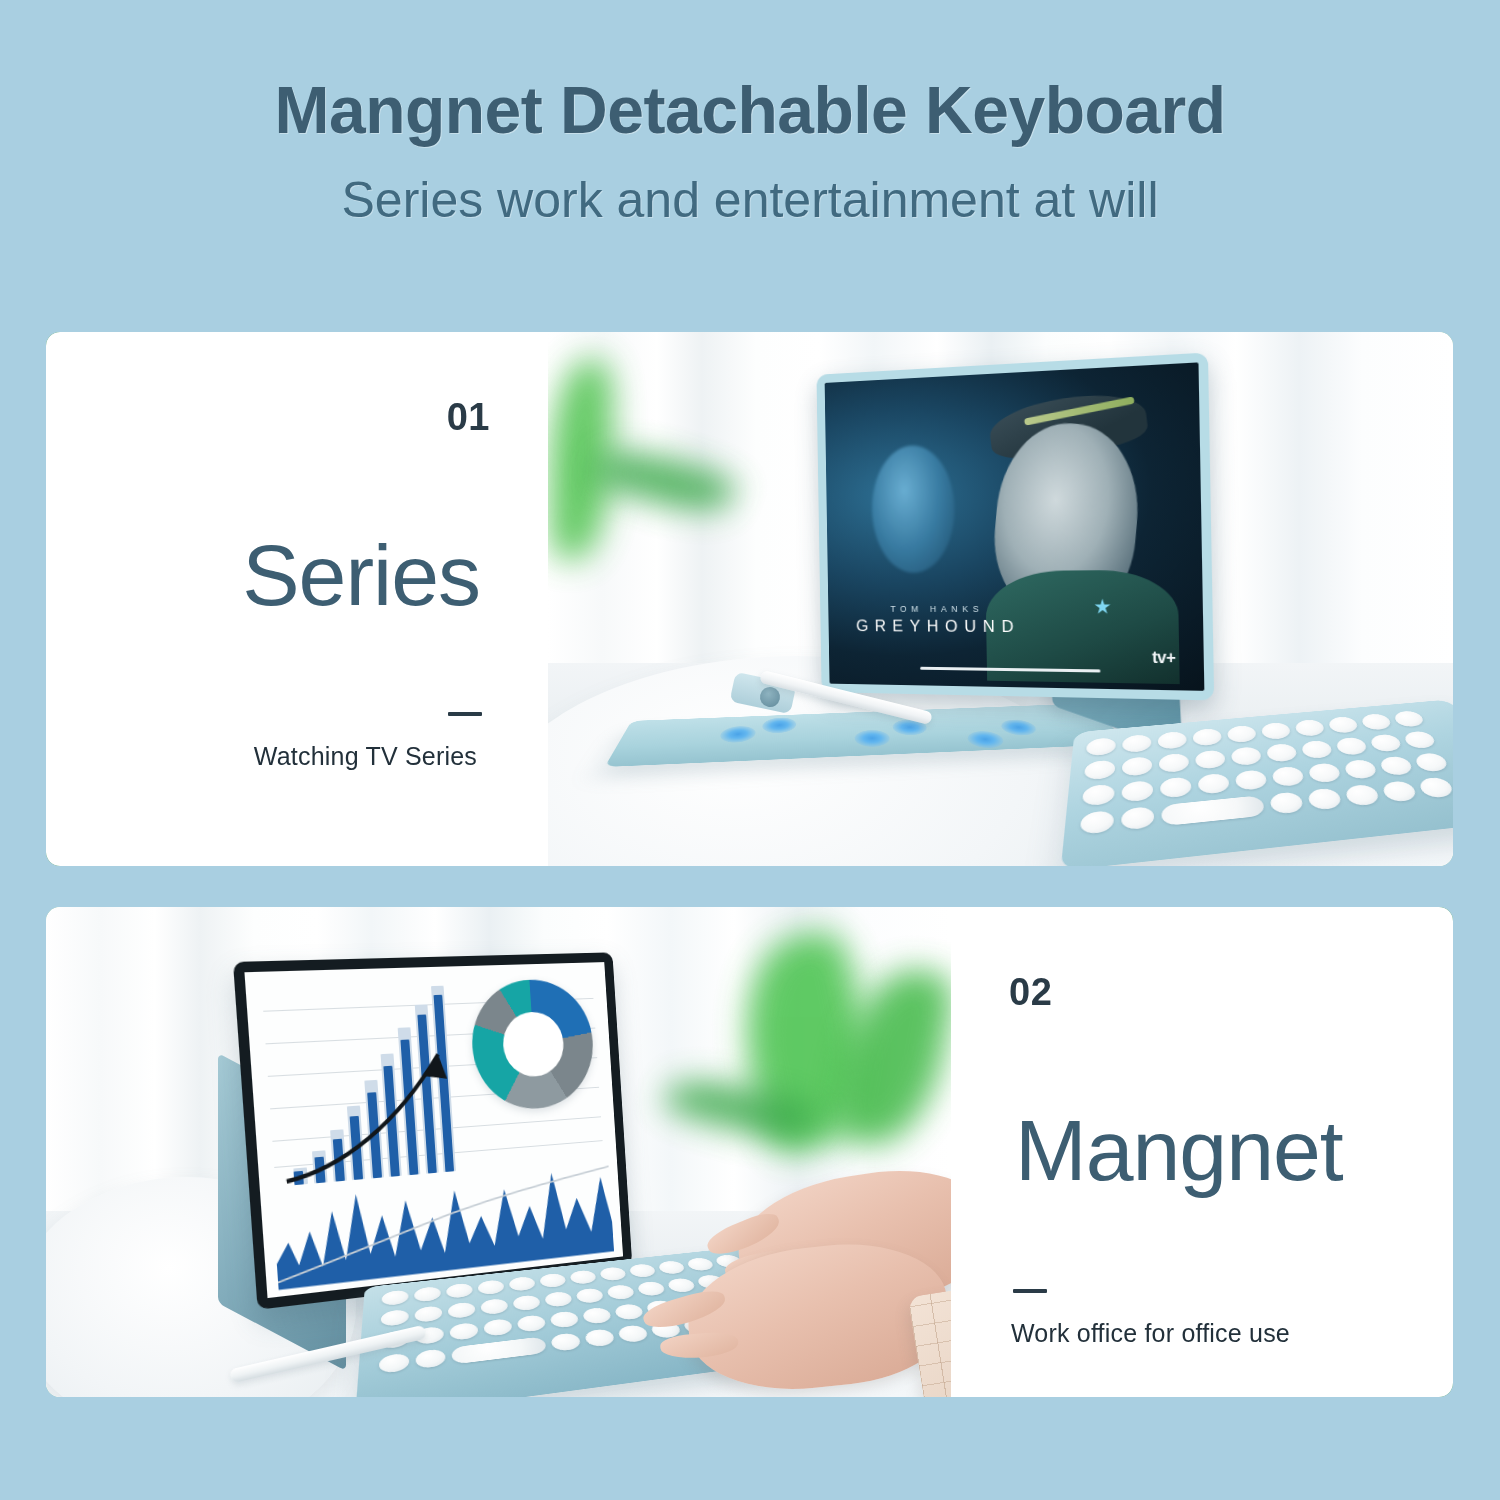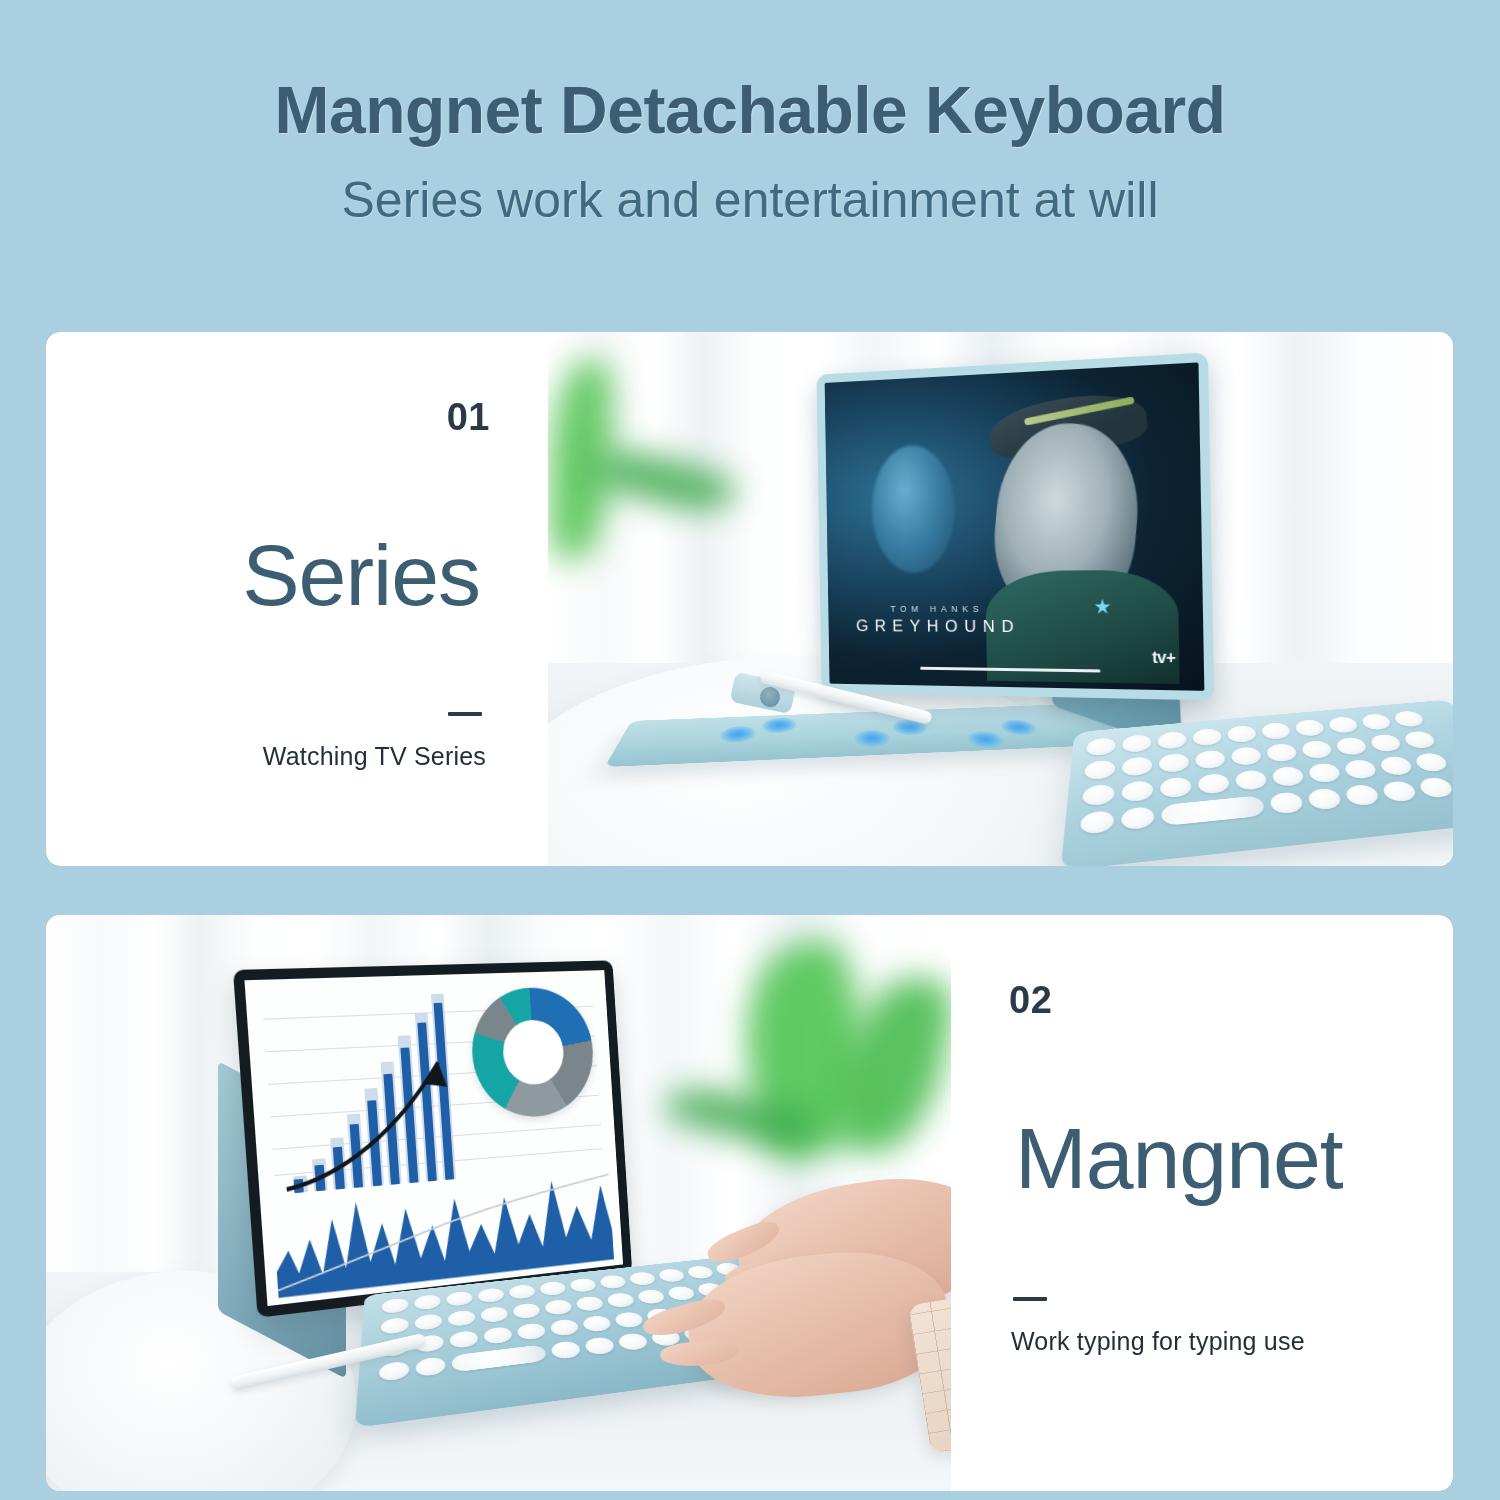--- a/index.html
+++ b/index.html
@@ -43,21 +43,21 @@
 
   
   .card {
     position: absolute;
     background: #15803d;
     border-radius: 14px;
     overflow: hidden;
     display: flex;
   }
   .card-01 { left: 46px;  top: 332px;  width: 1407px; height: 534px; }
-  .card-02 { left: 46px;  top: 907px;  width: 1407px; height: 576px; margin-top: 8px; }
+  .card-02 { left: 46px;  top: 907px;  width: 1407px; height: 490px; }
 
   
   .panel {
     width: 502px;
     flex: 0 0 502px;
     position: relative;
     background: #fff;
     box-sizing: border-box;
     padding: 0;
   }
@@ -88,21 +88,21 @@
     border-radius: 1px;
   }
   .panel-01 .dash-wrap { margin-top: 84px; margin-right: 8px; }
   .panel-02 .dash-wrap { margin-top: 86px; margin-left: 4px; }
   .cap {
     font-size: 25px;
     font-weight: 400;
     color: #22303a;
     letter-spacing: 0.2px;
   }
-  .panel-01 .cap { margin-top: 22px; margin-right: 4px;}
+  .panel-01 .cap { margin-top: 22px; margin-right: 13px;}
   .panel-02 .cap { margin-top: 22px; margin-left: 2px;}
 
   
   .photo {
     position: relative;
     flex: 1 1 auto;
     overflow: hidden;
     background: #ffffff;
   }
 
@@ -628,15 +628,15 @@
       </div>
 
       <div class="sleeve sleeve-b"></div>
     </div>
   </div>
 
   <div class="panel panel-02">
     <div class="num">02</div>
     <div class="big">Mangnet</div>
     <div class="dash-wrap"><span class="dash"></span></div>
-    <div class="cap">Work typing for typing use</div>
+    <div class="cap">Work office for office use</div>
   </div>
 </div>
 
 </body></html>

